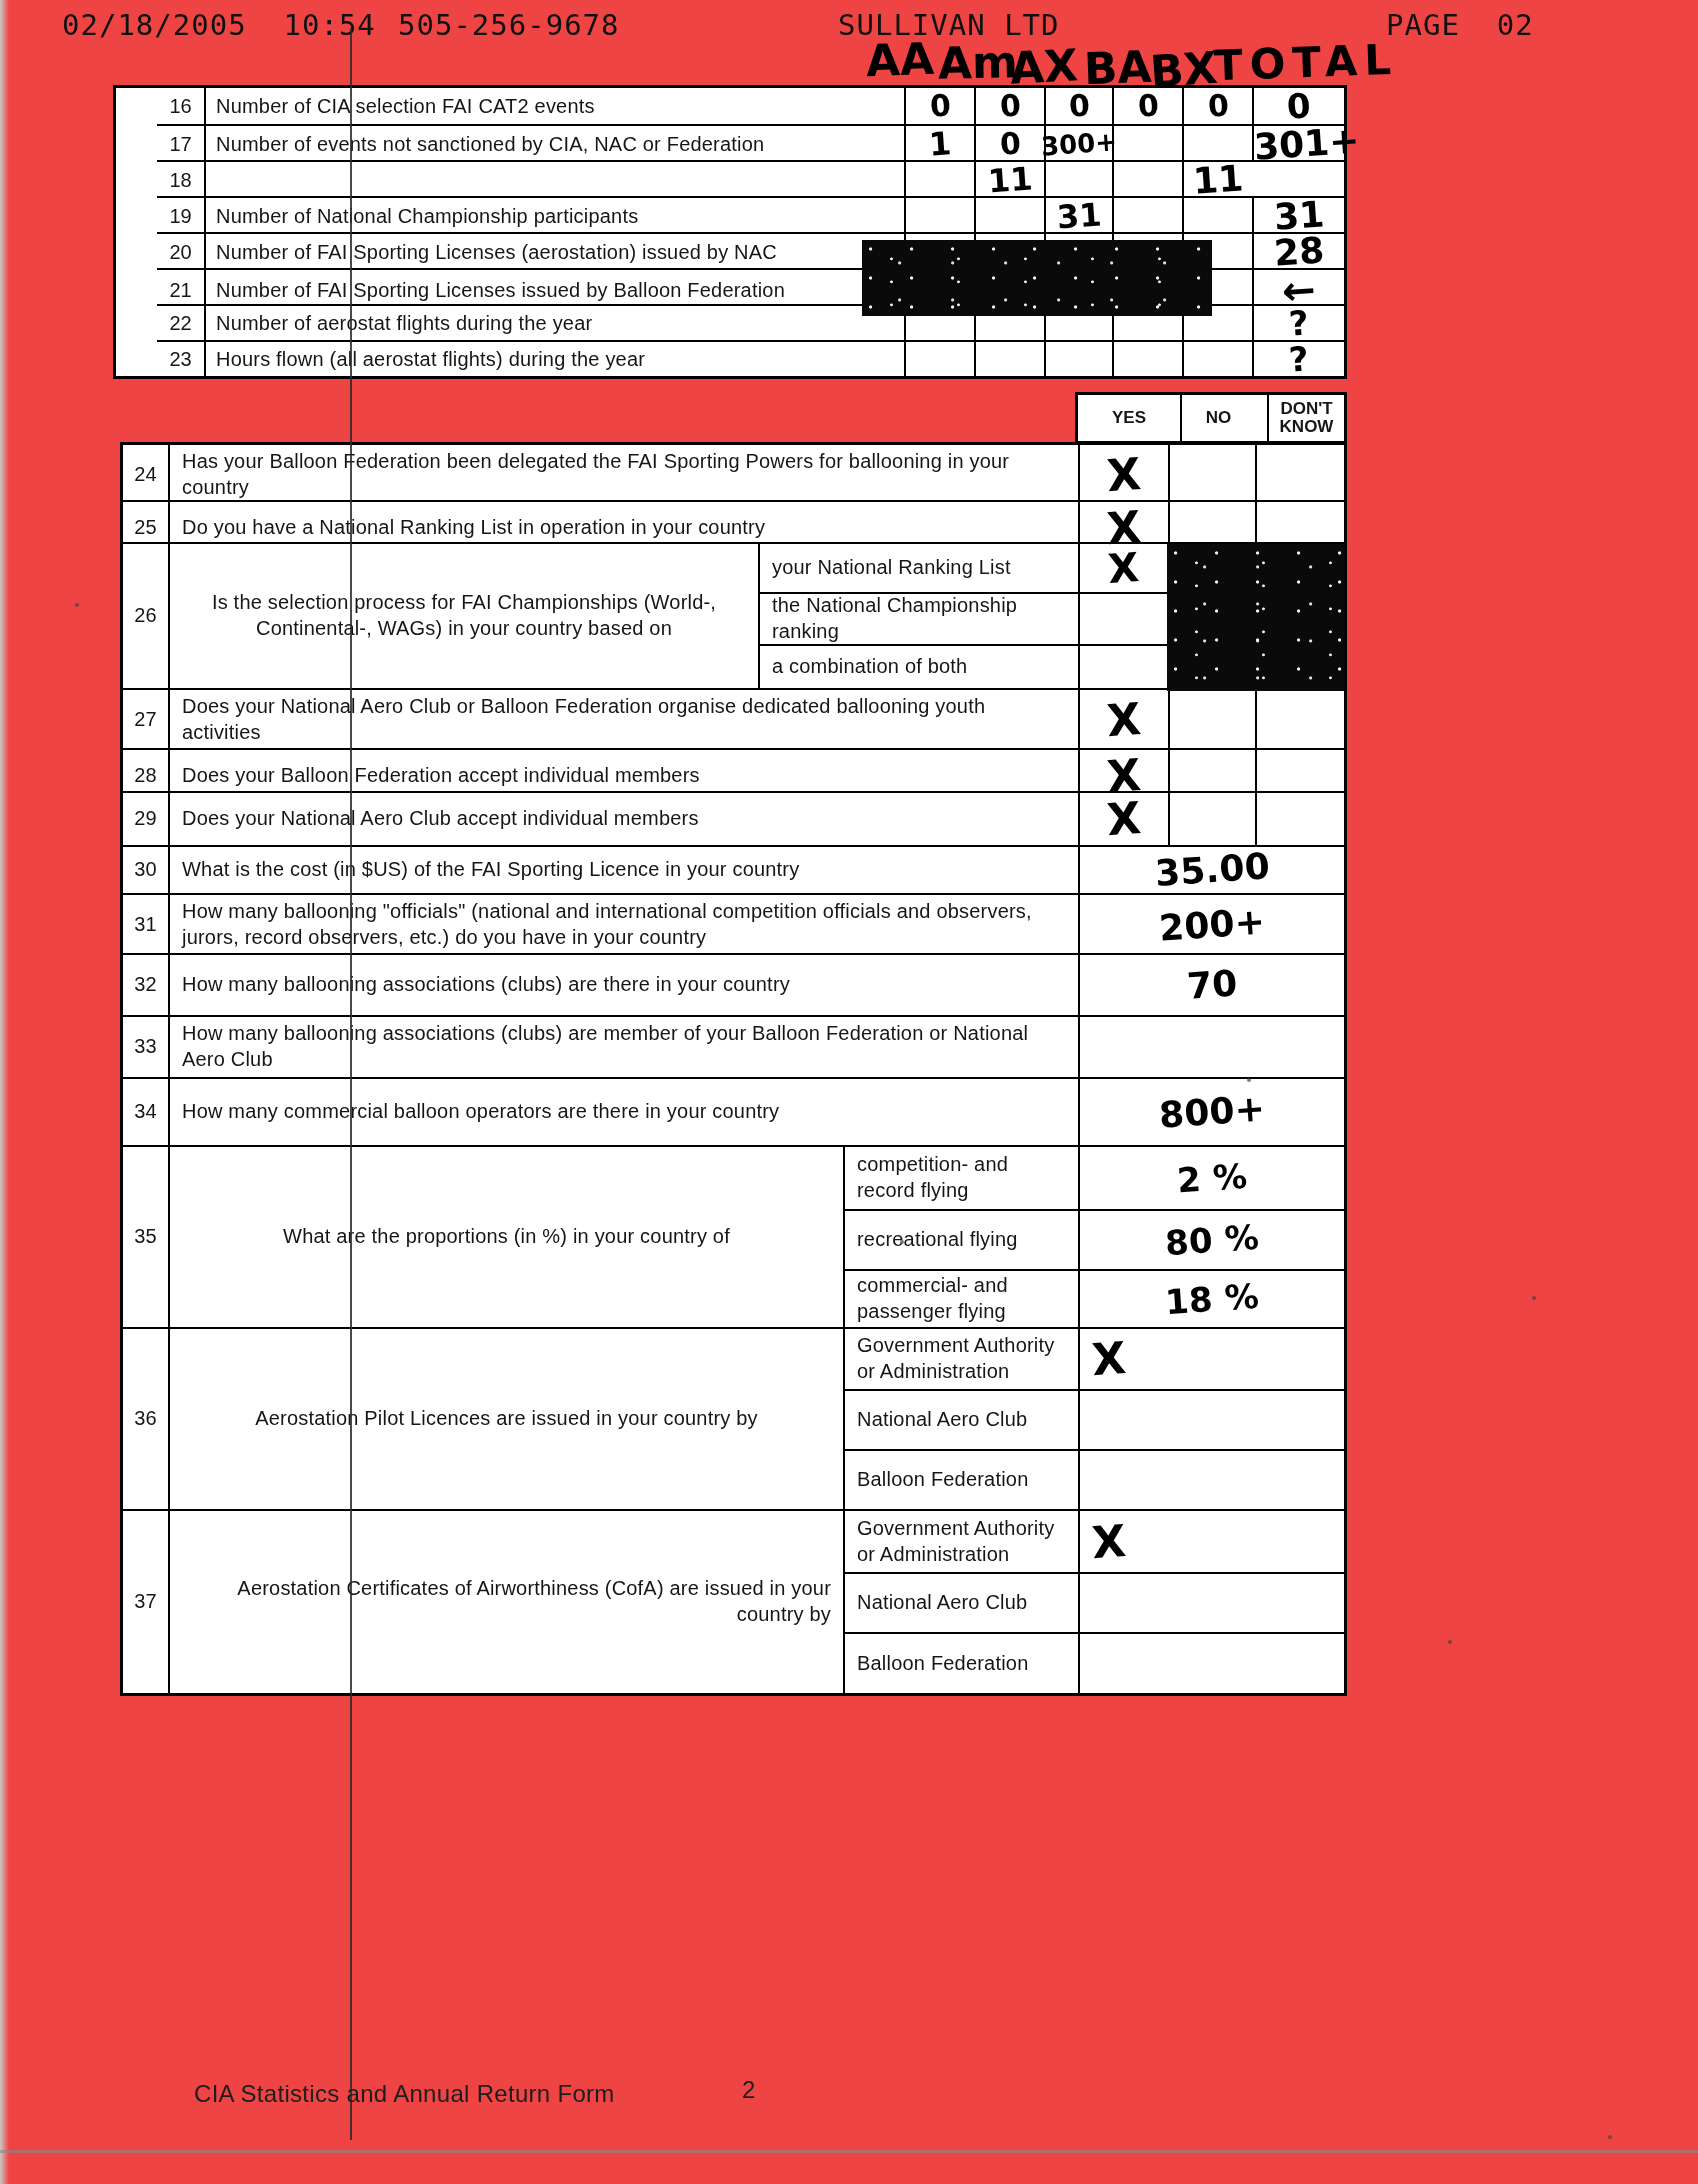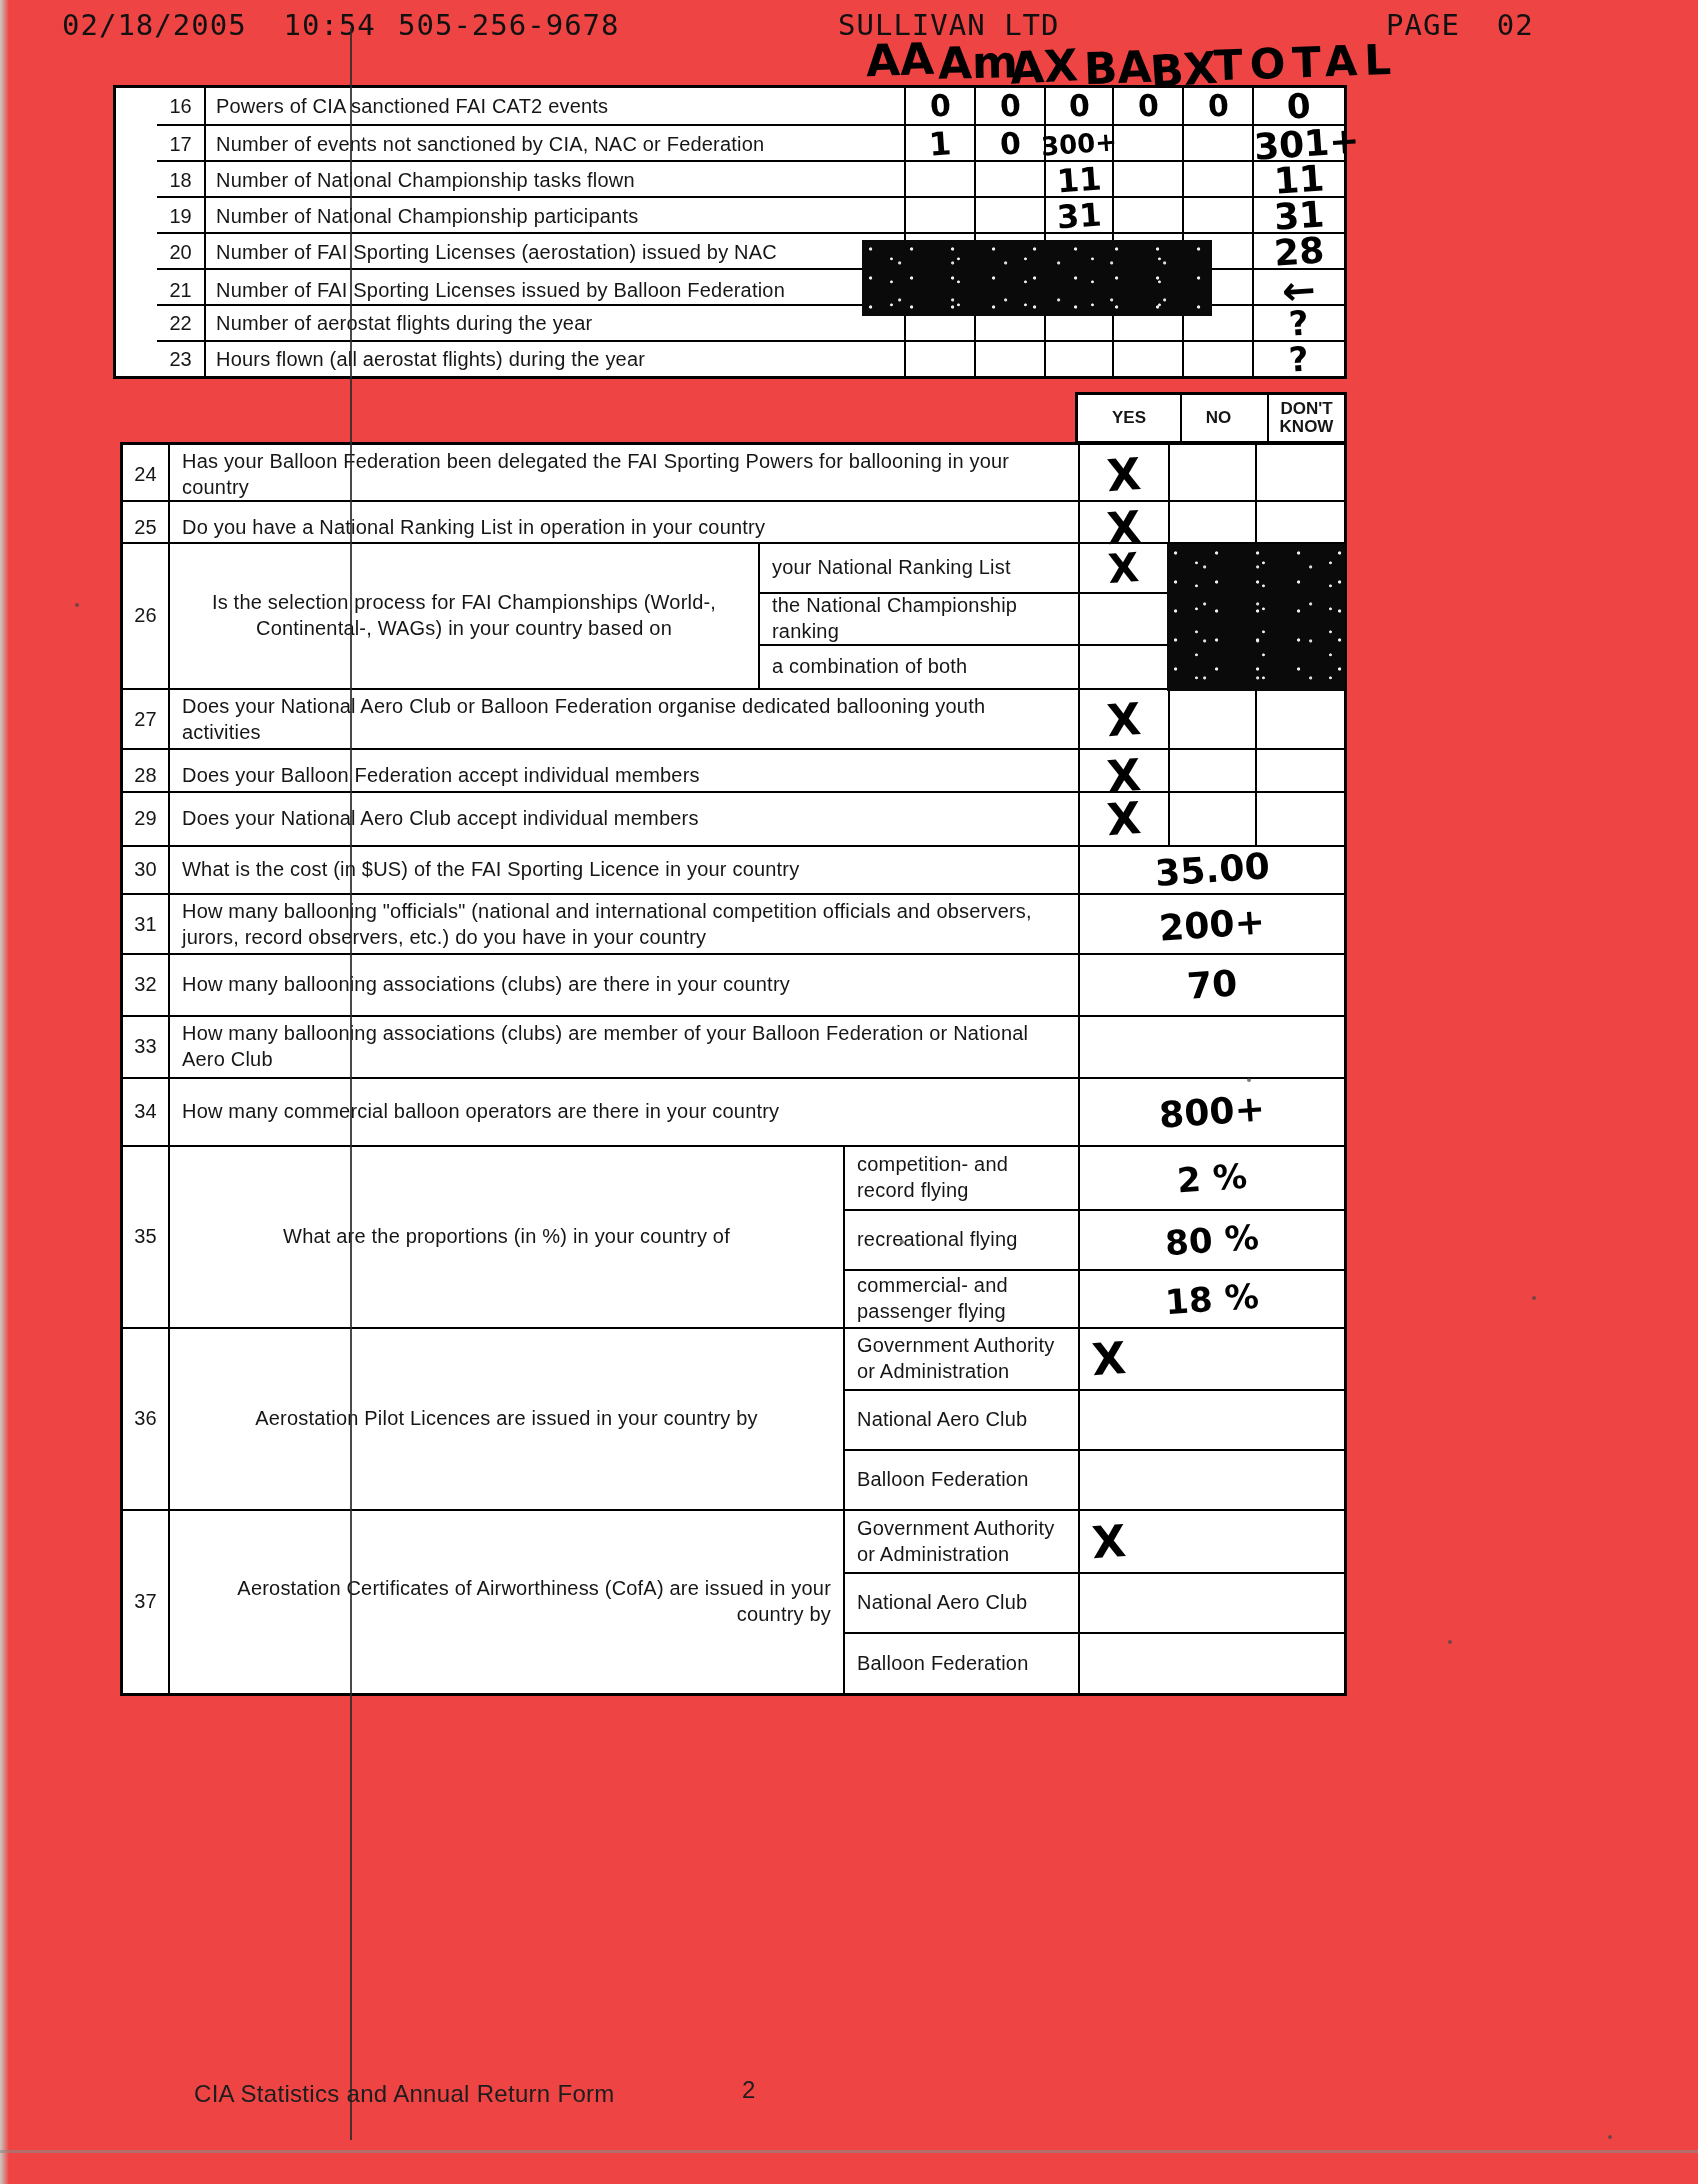--- a/index.html
+++ b/index.html
@@ -85,21 +85,21 @@
   <span class="class-hdr" style="left:866px;top:38px;transform:rotate(-2deg)">AA</span>
   <span class="class-hdr" style="left:938px;top:41px;transform:rotate(-1deg)">Am</span>
   <span class="class-hdr" style="left:1010px;top:45px;transform:rotate(-3deg)">AX</span>
   <span class="class-hdr" style="left:1084px;top:46px;transform:rotate(-2deg)">BA</span>
   <span class="class-hdr" style="left:1150px;top:48px;transform:rotate(-4deg)">BX</span>
   <span class="class-hdr" style="left:1214px;top:42px;font-size:42px;letter-spacing:7px;transform:rotate(-2deg)">TOTAL</span>
 
   <div class="t1">
     <div class="row">
       <div class="c num">16</div>
-      <div class="c q">Powers of CIA sanctioned FAI CAT2 events</div>
+      <div class="c q">Number of CIA selection FAI CAT2 events</div>
       <div class="c v">
           <span class="hw s30">0</span>
         </div>
       <div class="c v">
           <span class="hw s30">0</span>
         </div>
       <div class="c v">
           <span class="hw s30">0</span>
         </div>
       <div class="c v">
@@ -129,21 +129,20 @@
         </div>
       <div class="c v">
           <span class="hw s30"></span>
         </div>
       <div class="c v">
           <span class="hw s36">301+</span>
         </div>
     </div>
     <div class="row">
       <div class="c num">18</div>
-      <div class="c q">Number of National Championship tasks flown</div>
       <div class="c v">
           <span class="hw s32"></span>
         </div>
       <div class="c v">
           <span class="hw s32"></span>
         </div>
       <div class="c v">
           <span class="hw s32">11</span>
         </div>
       <div class="c v">

